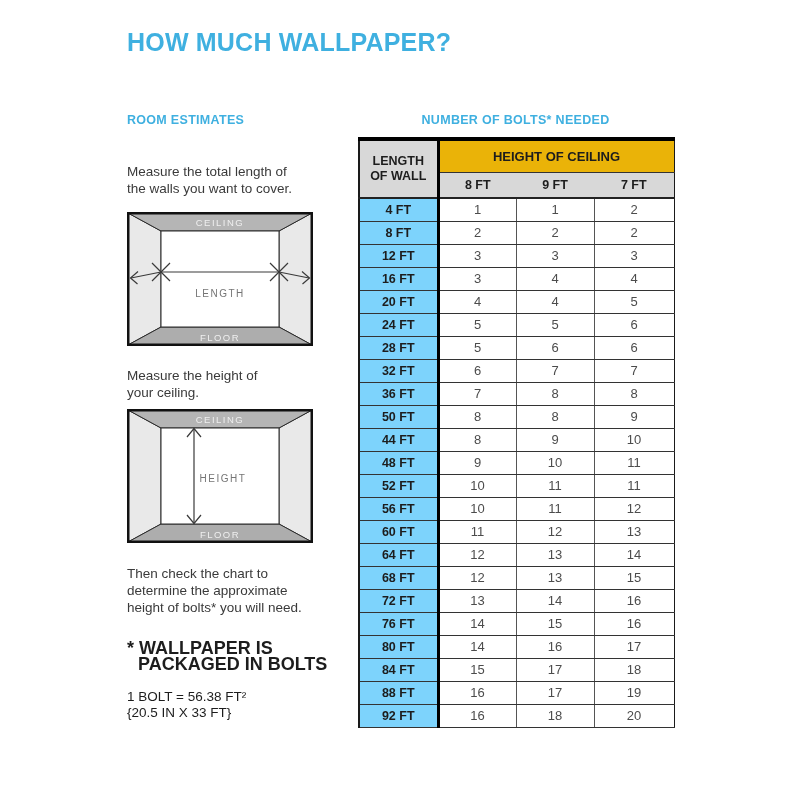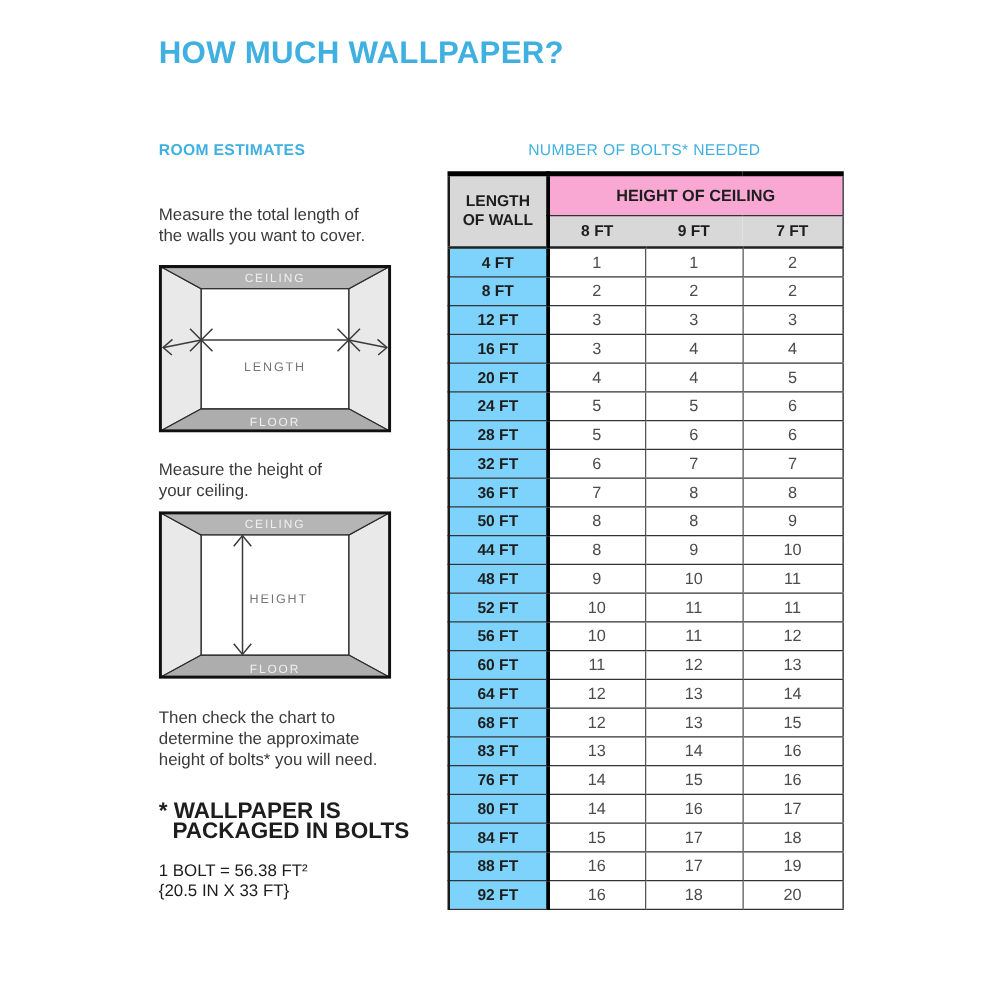--- a/index.html
+++ b/index.html
@@ -61,21 +61,21 @@
   }
   .right-col {
     position: absolute;
     left: 358px;
     top: 113px;
     width: 315px;
   }
   .table-title {
     text-align: center;
     font-size: 12.5px;
-    font-weight: normal;
+    font-weight: bold;
     color: #3fb0e0;
     letter-spacing: 0.3px;
     margin-bottom: 10px;
   }
   table.bolts {
     border-collapse: collapse;
     width: 315px;
     table-layout: fixed;
     border-top: 4px solid #000;
     border-left: 2px solid #1a1a1a;
@@ -87,21 +87,21 @@
     background: #d8d8d8;
     font-size: 12.5px;
     font-weight: bold;
     color: #1d1d1d;
     line-height: 15px;
     white-space: pre-line;
     border-right: 3.5px solid #000;
     border-bottom: 2px solid #222;
   }
   th.group {
-    background: #f9a8d4;
+    background: #eab308;
     font-size: 13px;
     font-weight: bold;
     color: #1d1d1d;
     height: 33px;
     border-bottom: 1px solid #333;
   }
   th.sub {
     background: #d8d8d8;
     font-size: 12.5px;
     font-weight: bold;
@@ -318,21 +318,21 @@
             <td class="val">13</td>
             <td class="val">14</td>
           </tr>
           <tr>
             <td class="rowhead">68 FT</td>
             <td class="val">12</td>
             <td class="val">13</td>
             <td class="val">15</td>
           </tr>
           <tr>
-            <td class="rowhead">83 FT</td>
+            <td class="rowhead">72 FT</td>
             <td class="val">13</td>
             <td class="val">14</td>
             <td class="val">16</td>
           </tr>
           <tr>
             <td class="rowhead">76 FT</td>
             <td class="val">14</td>
             <td class="val">15</td>
             <td class="val">16</td>
           </tr>

